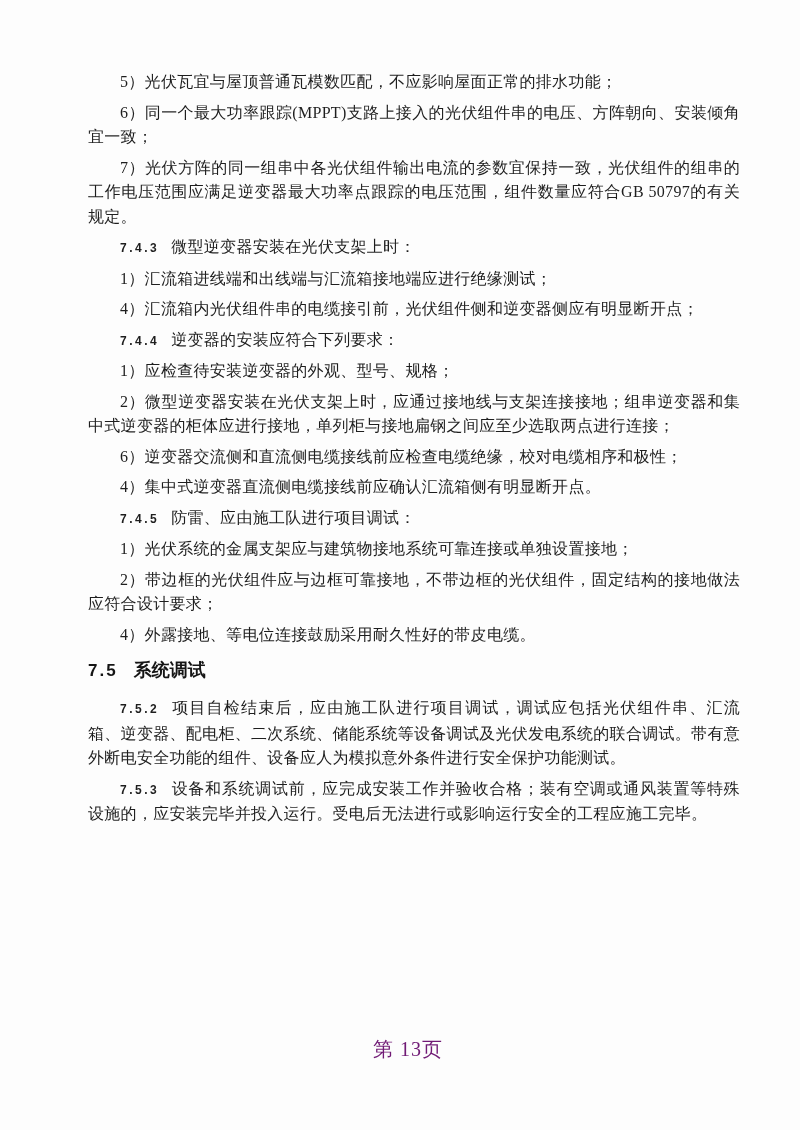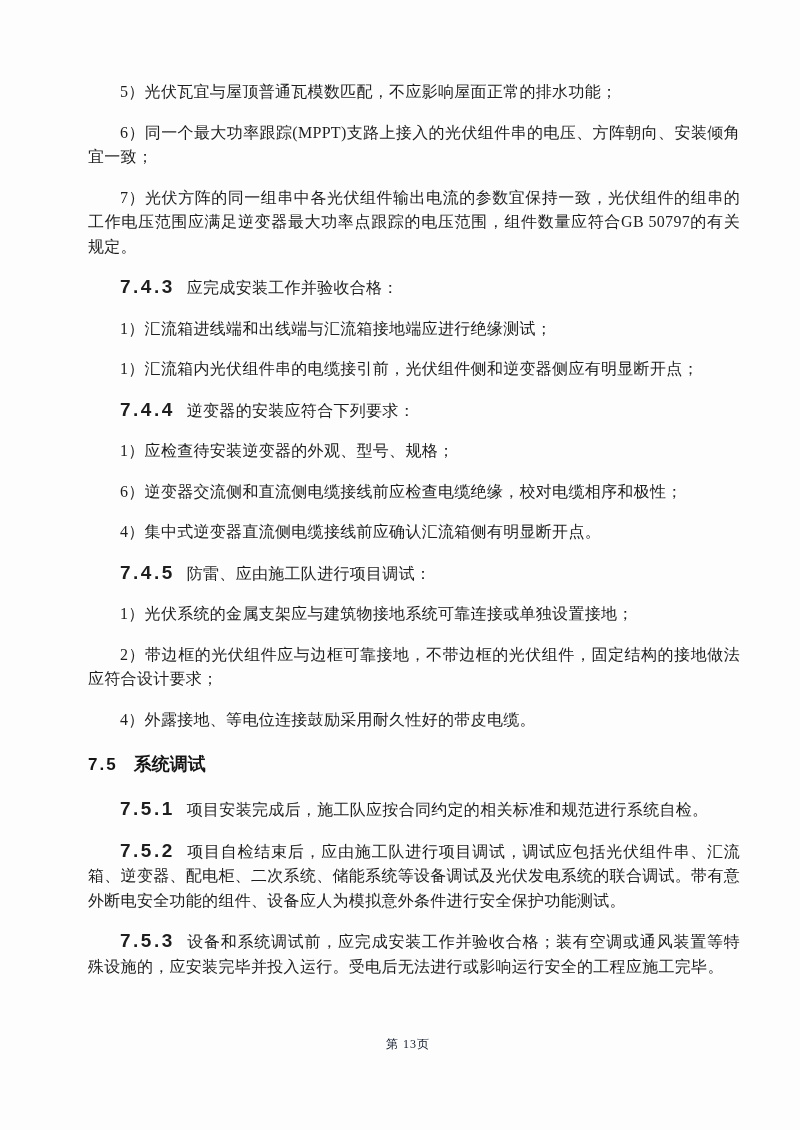--- a/index.html
+++ b/index.html
@@ -11,75 +11,75 @@
     box-sizing: border-box;
     padding: 64px 60px 0 88px;
     font-family: "Liberation Serif", "DejaVu Serif", serif;
     color: #1e1e1e;
     overflow: hidden;
   }
   .doc-body { width: 652px; }
   .para {
     font-size: 16px;
     line-height: 24.5px;
-    margin: 16px 0;
+    margin: 6px 0;
     text-align: justify;
     text-indent: 32px;
     letter-spacing: 0.3px;
   }
   .clause-num {
     font-family: "Liberation Sans", "DejaVu Sans", sans-serif;
     font-weight: bold;
-    font-size: 19px;
+    font-size: 12px;
     letter-spacing: 2.5px;
     margin-right: 12px;
   }
   .section-heading {
     font-family: "Liberation Sans", "DejaVu Sans", sans-serif;
     font-weight: bold;
     font-size: 18px;
-    line-height: 32px;
+    line-height: 25px;
     color: #151515;
     margin: 11px 0 13px 0;
     text-indent: 0;
   }
   .section-heading .section-num {
     letter-spacing: 2px;
     margin-right: 16px;
     font-size: 17px;
   }
   .page-footer {
     position: absolute;
     left: 16px;
     right: 0;
     top: 1036px;
     text-align: center;
-    font-size: 12px;
-    color: #0f172a;
+    font-size: 20px;
+    color: #701a75;
     letter-spacing: 1px;
   }
 </style>
 </head>
 <body>
 
 <div class="page">
   <main class="doc-body">
       <p class="para">5）光伏瓦宜与屋顶普通瓦模数匹配，不应影响屋面正常的排水功能；</p>
       <p class="para">6）同一个最大功率跟踪(MPPT)支路上接入的光伏组件串的电压、方阵朝向、安装倾角宜一致；</p>
       <p class="para">7）光伏方阵的同一组串中各光伏组件输出电流的参数宜保持一致，光伏组件的组串的工作电压范围应满足逆变器最大功率点跟踪的电压范围，组件数量应符合GB 50797的有关规定。</p>
-      <p class="para"><span class="clause-num">7.4.3</span><span>应完成安装工作并验收合格：</span></p>
+      <p class="para"><span class="clause-num">7.4.3</span><span>微型逆变器安装在光伏支架上时：</span></p>
       <p class="para">1）汇流箱进线端和出线端与汇流箱接地端应进行绝缘测试；</p>
-      <p class="para">1）汇流箱内光伏组件串的电缆接引前，光伏组件侧和逆变器侧应有明显断开点；</p>
+      <p class="para">4）汇流箱内光伏组件串的电缆接引前，光伏组件侧和逆变器侧应有明显断开点；</p>
       <p class="para"><span class="clause-num">7.4.4</span><span>逆变器的安装应符合下列要求：</span></p>
       <p class="para">1）应检查待安装逆变器的外观、型号、规格；</p>
+      <p class="para">2）微型逆变器安装在光伏支架上时，应通过接地线与支架连接接地；组串逆变器和集中式逆变器的柜体应进行接地，单列柜与接地扁钢之间应至少选取两点进行连接；</p>
       <p class="para">6）逆变器交流侧和直流侧电缆接线前应检查电缆绝缘，校对电缆相序和极性；</p>
       <p class="para">4）集中式逆变器直流侧电缆接线前应确认汇流箱侧有明显断开点。</p>
       <p class="para"><span class="clause-num">7.4.5</span><span>防雷、应由施工队进行项目调试：</span></p>
       <p class="para">1）光伏系统的金属支架应与建筑物接地系统可靠连接或单独设置接地；</p>
       <p class="para">2）带边框的光伏组件应与边框可靠接地，不带边框的光伏组件，固定结构的接地做法应符合设计要求；</p>
       <p class="para">4）外露接地、等电位连接鼓励采用耐久性好的带皮电缆。</p>
       <h2 class="section-heading"><span class="section-num">7.5</span><span>系统调试</span></h2>
-      <p class="para"><span class="clause-num">7.5.1</span><span>项目安装完成后，施工队应按合同约定的相关标准和规范进行系统自检。</span></p>
       <p class="para"><span class="clause-num">7.5.2</span><span>项目自检结束后，应由施工队进行项目调试，调试应包括光伏组件串、汇流箱、逆变器、配电柜、二次系统、储能系统等设备调试及光伏发电系统的联合调试。带有意外断电安全功能的组件、设备应人为模拟意外条件进行安全保护功能测试。</span></p>
       <p class="para"><span class="clause-num">7.5.3</span><span>设备和系统调试前，应完成安装工作并验收合格；装有空调或通风装置等特殊设施的，应安装完毕并投入运行。受电后无法进行或影响运行安全的工程应施工完毕。</span></p>
     </main>
   <div class="page-footer">第 13页</div>
 </div>
 
 </body></html>

